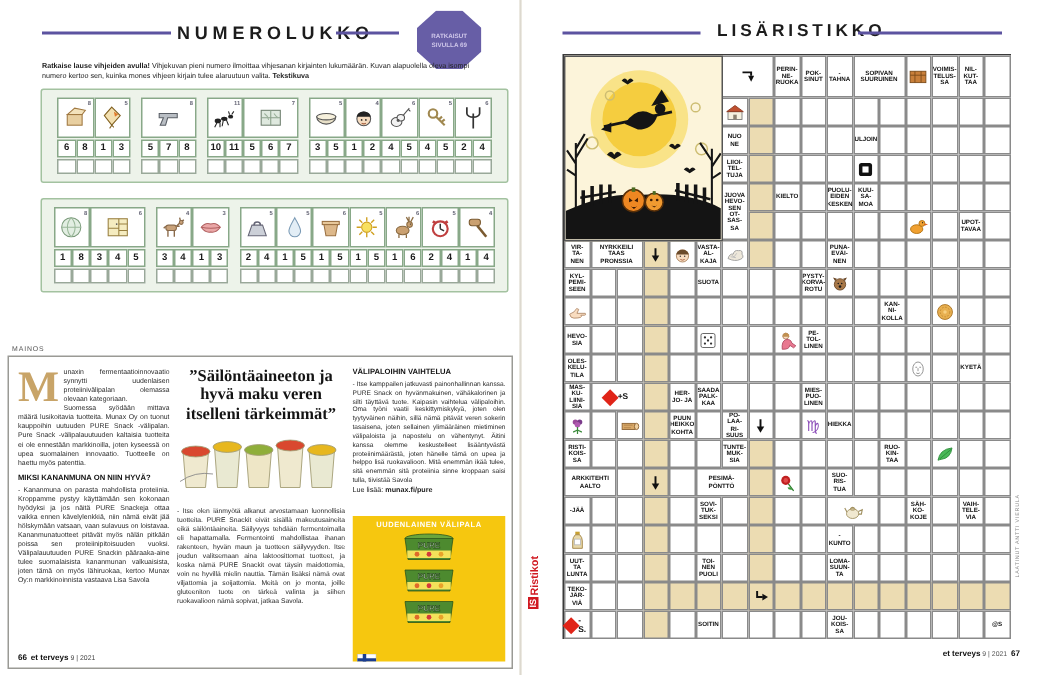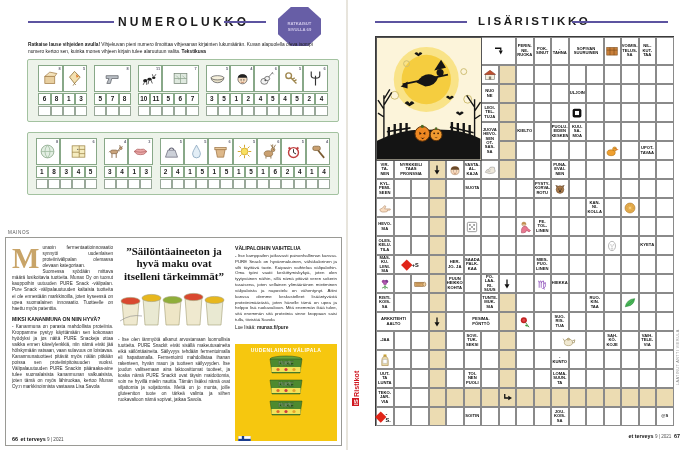--- a/index.html
+++ b/index.html
@@ -398,21 +398,21 @@
 
   <div id="mainos">MAINOS</div>
   <div id="adbox">
     <div class="adcol" style="left:6px;width:101px;height:190px">
       <div class="adbody"><span class="dcap">M</span><span>unaxin fermentaatioinnovaatio synnytti uudenlaisen proteiinivälipalan olemassa olevaan kategoriaan.</span></div>
       <div class="adbody">Suomessa syödään mittava määrä lusikoitavia tuotteita. Munax Oy on tuonut kauppoihin uutuuden PURE Snack -välipalan. Pure Snack -välipalauutuuden kaltaisia tuotteita ei ole ennestään markkinoilla, joten kyseessä on upea suomalainen innovaatio. Tuotteelle on haettu myös patenttia.</div>
       <div class="adsub">MIKSI KANANMUNA ON NIIN HYVÄ?</div>
       <div class="adbody">- Kananmuna on parasta mahdollista proteiinia. Kroppamme pystyy käyttämään sen kokonaan hyödyksi ja jos näitä PURE Snackeja ottaa vaikka ennen kävelylenkkiä, niin nämä eivät jää hölskymään vatsaan, vaan sulavuus on loistavaa. Kananmunatuotteet pitävät myös nälän pitkään poissa sen proteiinipitoisuuden vuoksi. Välipalauutuuden PURE Snackin pääraaka-aine tulee suomalaisista kananmunan valkuaisista, joten tämä on myös lähiruokaa, kertoo Munax Oy:n markkinoinnista vastaava Lisa Savola</div>
     </div>
     <div class="adcol" style="left:112px;width:112px;height:196px">
-      <div id="headline">”Säilöntäaineeton ja hyvä maku ovat itselleni tärkeimmät”</div>
+      <div id="headline">”Säilöntäaineeton ja hyvä maku veren itselleni tärkeimmät”</div>
       <div id="prodimg">
         <svg viewBox="0 0 110 46" width="110" height="46">
           <g stroke="#a39d74" stroke-width="0.6">
             <path d="M4 16 h17 l-2 24 h-13 z" fill="#efe9cf"></path>
               <ellipse cx="12.5" cy="16" rx="9.5" ry="3.6" fill="#d9482f"></ellipse>
             <path d="M25 13 h17 l-2 27 h-13 z" fill="#e9e9d2"></path>
               <ellipse cx="33.5" cy="13" rx="9.5" ry="3.6" fill="#e7b71e"></ellipse>
             <path d="M46 15 h17 l-2 25 h-13 z" fill="#eee6c6"></path>
               <ellipse cx="54.5" cy="15" rx="9.5" ry="3.6" fill="#8fae3a"></ellipse>
             <path d="M67 12 h17 l-2 28 h-13 z" fill="#efe9cf"></path>

